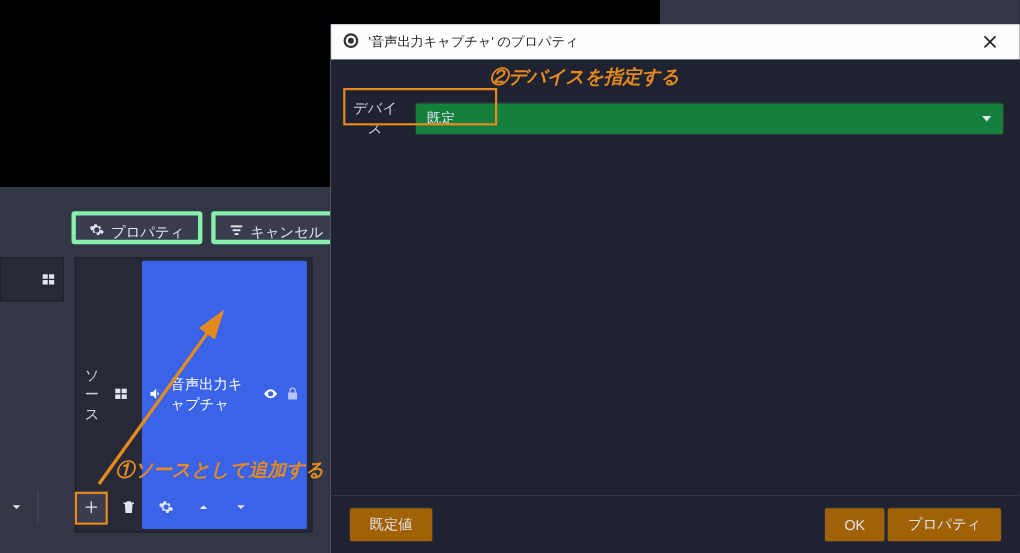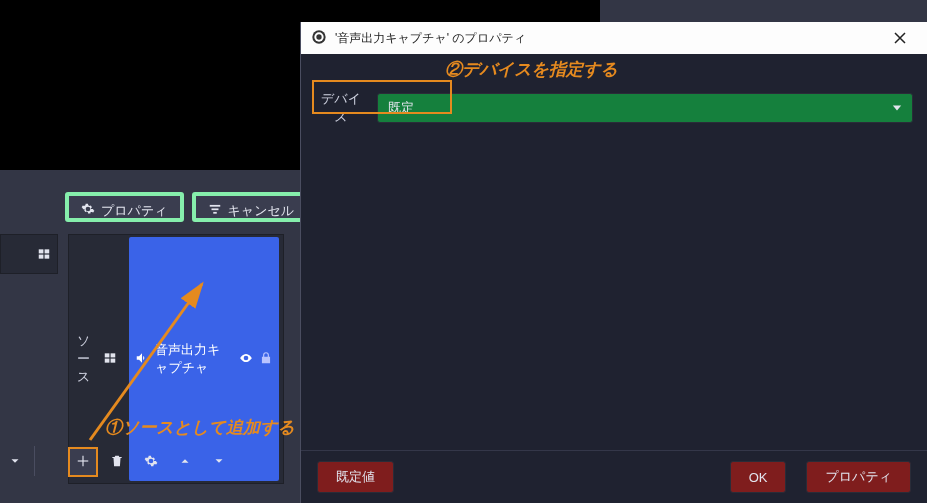--- a/index.html
+++ b/index.html
@@ -46,22 +46,22 @@
   .dialog-body{flex:1; padding: 36px 14px 0 14px; position:relative;}
   .field-row{display:flex;align-items:center;gap:10px;margin-bottom:14px;}
   .field-label{width:52px; text-align:center; color:#cfd2e0; font-size:13px;}
   .select{flex:1; background:#15803d; border:1px solid #2a2c38; color:#e2e4ee; padding:6px 10px; border-radius:3px; display:flex;justify-content:space-between;align-items:center; height:30px;}
   .select svg{width:10px;height:10px;fill:#e2e4ee;}
   .chk-row{display:flex;align-items:center;gap:8px;margin-left:70px;font-size:13px;color:#cfd2e0;}
   .chk{width:14px;height:14px;border:1px solid #6e7390;background:#2b2e3e;display:flex;align-items:center;justify-content:center;}
   .chk svg{width:10px;height:10px;stroke:#cfd2e0;stroke-width:2;fill:none;}
 
   .dialog-footer{display:flex;justify-content:space-between;align-items:center;padding:10px 16px;border-top:1px solid #343749;}
-  .footer-right{display:flex;gap:20px;}
-  .dlg-btn{background:#7f1d1d;border:1px solid #2a2c38;color:#e2e4ee;padding:6px 18px;border-radius:3px;cursor:pointer;font-size:13px;}
+  .footer-right{display:flex;gap:1px;}
+  .dlg-btn{background:#a16207;border:1px solid #2a2c38;color:#e2e4ee;padding:6px 18px;border-radius:3px;cursor:pointer;font-size:13px;}
 
   
   .anno{position:absolute;color:#e58a1f;font-weight:bold;font-size:17px;pointer-events:none;font-style:italic;}
   .box-outline{position:absolute;border:2px solid #e58a1f;pointer-events:none;}
   .arrow{position:absolute;pointer-events:none;}
 </style>
 </head>
 <body>
 
 <div class="preview"></div>

